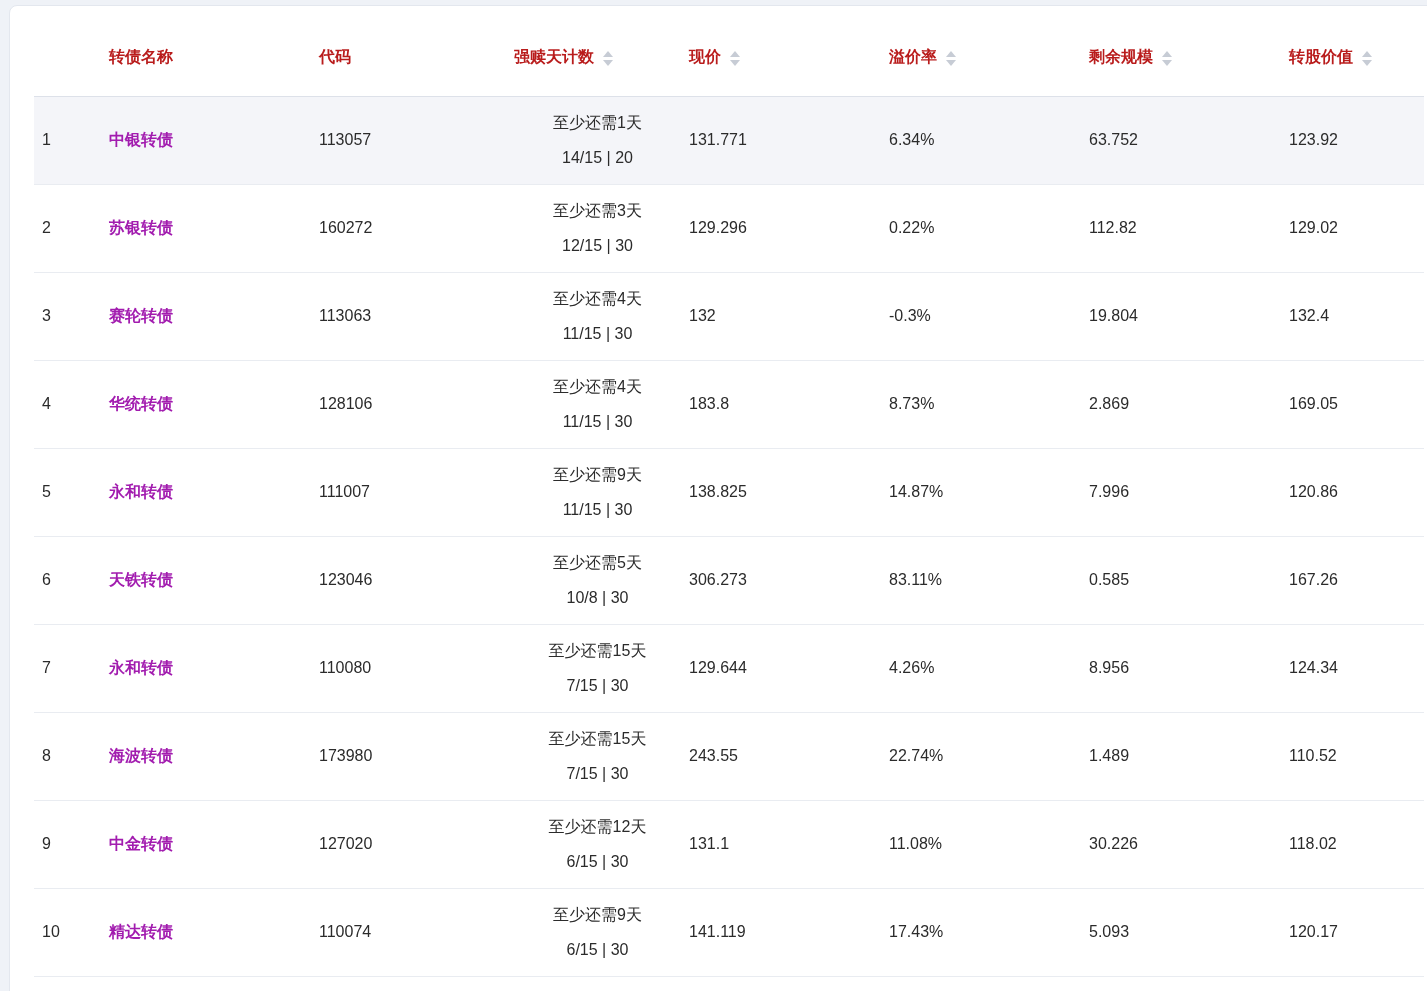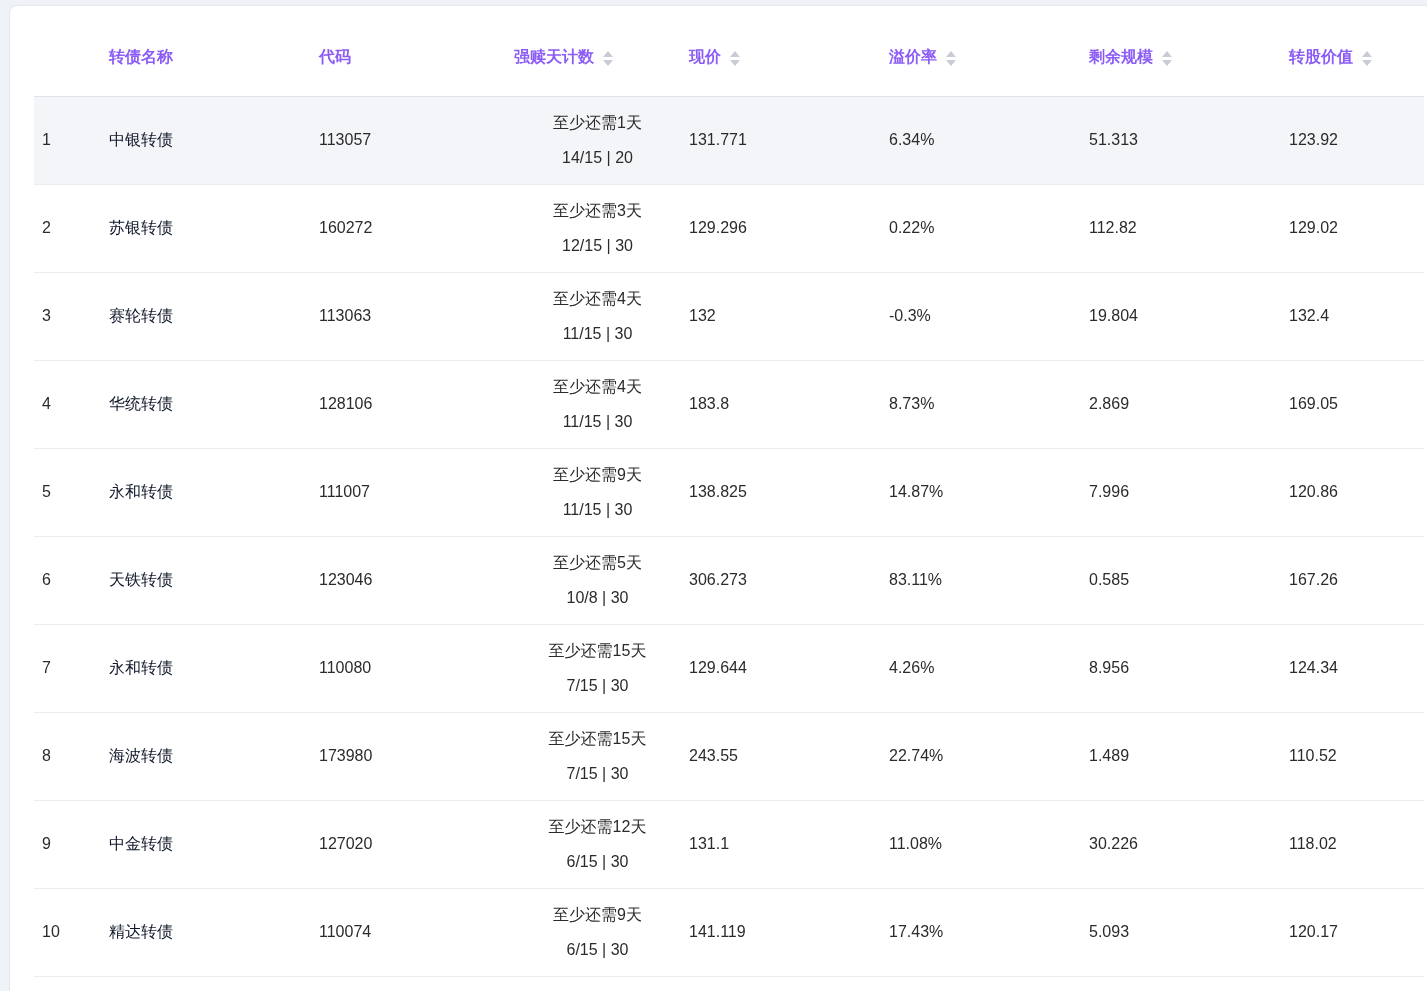--- a/index.html
+++ b/index.html
@@ -23,21 +23,21 @@
     table-layout: fixed;
     border-collapse: collapse;
   }
   thead tr { height: 90px; }
   th {
     text-align: left;
     vertical-align: middle;
     padding: 14px 0 0 8px;
     font-size: 16px;
     font-weight: bold;
-    color: #8b5cf6;
+    color: #b91c1c;
     border-bottom: 1px solid #dde1e9;
     white-space: nowrap;
   }
   th[data-interactable="true"] { cursor: pointer; }
   .th-wrap { display: inline-flex; align-items: center; }
   .sorter {
     display: inline-flex;
     flex-direction: column;
     margin-left: 9px;
     transform: translateY(1px);
@@ -50,23 +50,24 @@
   tbody tr.highlight { background: #f4f5f9; }
   td {
     vertical-align: middle;
     padding-left: 8px;
     font-size: 16px;
     color: #2b2b2b;
     border-bottom: 1px solid #e9ecf1;
     white-space: nowrap;
   }
   a.bond-link {
-    color: #0f172a;
+    color: #a21caf;
     text-decoration: none;
     cursor: pointer;
+    font-weight: bold;
   }
   .redemption-line { line-height: 35px; text-align: center; }
 </style>
 </head>
 <body>
 
 <div class="card" data-interactable="false">
   <table data-interactable="false">
     <colgroup>
         <col style="width: 67px;">
@@ -130,21 +131,21 @@
         <tr data-interactable="true" class="highlight">
           <td data-interactable="false">1</td>
           <td data-interactable="false"><a class="bond-link" data-interactable="true">中银转债</a></td>
           <td data-interactable="false">113057</td>
           <td data-interactable="false">
             <div class="redemption-line" data-interactable="false">至少还需1天</div>
             <div class="redemption-line" data-interactable="false">14/15 | 20</div>
           </td>
           <td data-interactable="false">131.771</td>
           <td data-interactable="false">6.34%</td>
-          <td data-interactable="false">51.313</td>
+          <td data-interactable="false">63.752</td>
           <td data-interactable="false">123.92</td>
         </tr>
         <tr data-interactable="true">
           <td data-interactable="false">2</td>
           <td data-interactable="false"><a class="bond-link" data-interactable="true">苏银转债</a></td>
           <td data-interactable="false">160272</td>
           <td data-interactable="false">
             <div class="redemption-line" data-interactable="false">至少还需3天</div>
             <div class="redemption-line" data-interactable="false">12/15 | 30</div>
           </td>

